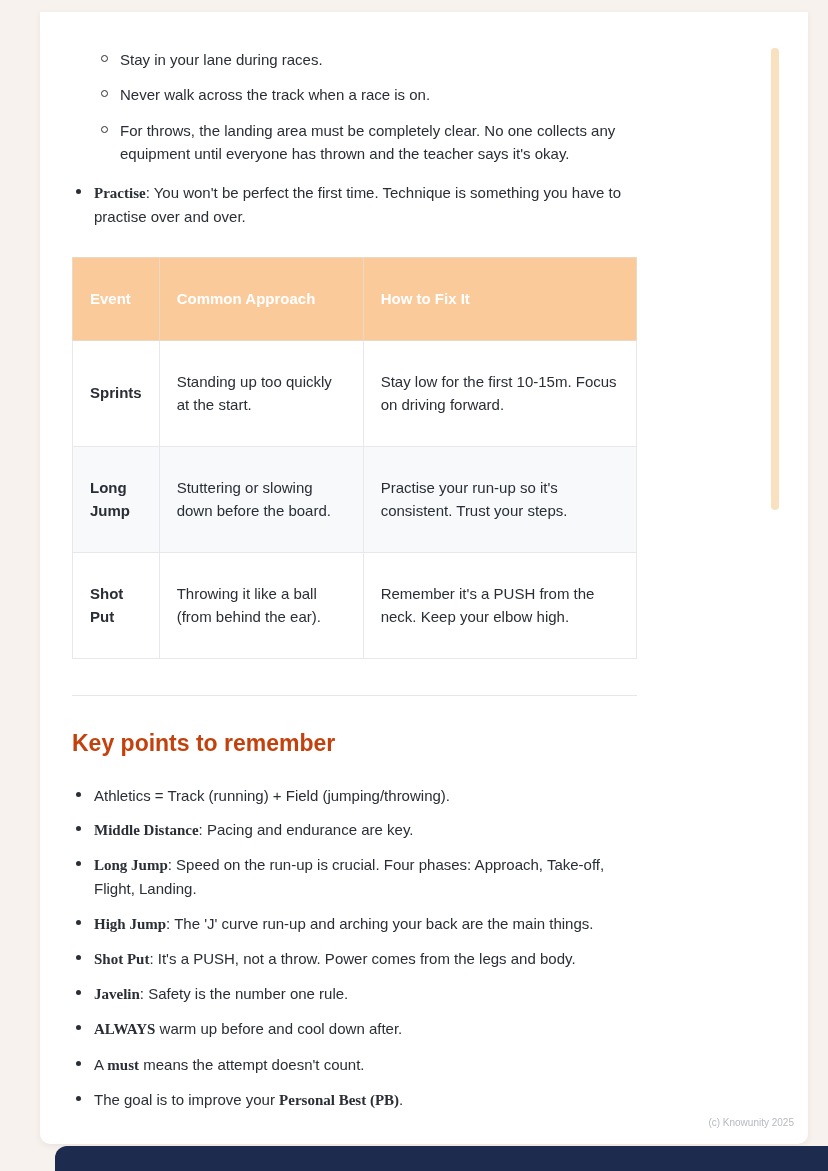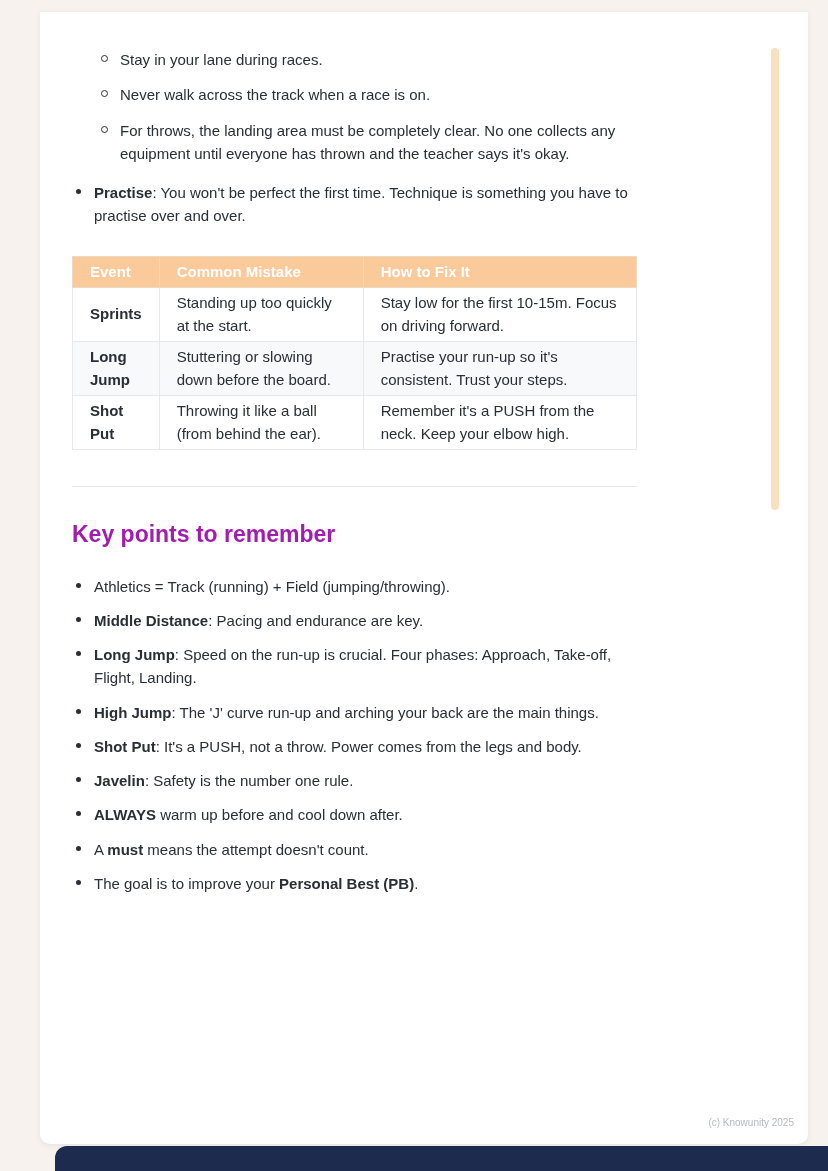--- a/index.html
+++ b/index.html
@@ -43,33 +43,33 @@
   .sub-list { margin-left:26px; margin-bottom:16px; }
   .sub-list li::before {
     content:"";
     position:absolute;
     left:3px; top:7px;
     width:5px; height:5px;
     border:1.5px solid #2a2e35;
     border-radius:50%;
     background:transparent;
   }
-  .b { font-weight:700; }
+  .b { font-weight:700;font-family:Liberation Serif, serif; }
 
   table {
     border-collapse:collapse;
     width:565px;
     margin-top:28px;
     font-size:15px;
   }
   th, td {
     border:1px solid #e6e8ec;
     text-align:left;
     vertical-align:middle;
-    padding:4px 17px;
+    padding:30px 17px;
     line-height:1.5;
   }
   th {
     background:#fbca9b;
     color:#ffffff;
     font-weight:600;
     border-color:#ecd9c4;
   }
   td.event-cell { font-weight:700; }
   tbody tr:nth-child(2) { background:#f7f9fb; }
@@ -79,21 +79,21 @@
 
   hr.divider {
     border:none;
     border-top:1px solid #e7e7ea;
     width:565px;
     margin:36px 0 30px 0;
   }
   h2.section-heading {
     font-size:23px;
     font-weight:700;
-    color:#a21caf;
+    color:#c2410c;
     margin-bottom:22px;
   }
   .key-list li { margin-bottom:11px; }
 
   .footer {
     position:absolute;
     right:14px; bottom:16px;
     font-size:10px;
     color:#b6b9bf;
     text-align:right;
@@ -131,21 +131,21 @@
 
     <table>
       <colgroup>
         <col class="c1">
           <col class="c2">
           <col class="c3">
       </colgroup>
       <thead>
         <tr>
           <th>Event</th>
-          <th>Common Mistake</th>
+          <th>Common Approach</th>
           <th>How to Fix It</th>
         </tr>
       </thead>
       <tbody>
         <tr>
           <td class="event-cell">Sprints</td>
           <td>Standing up too quickly at the start.</td>
           <td>Stay low for the first 10-15m. Focus on driving forward.</td>
         </tr>
         <tr>

